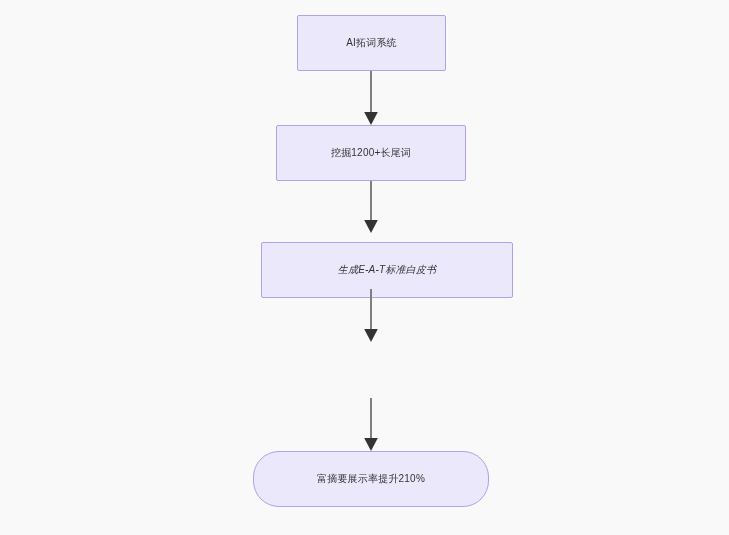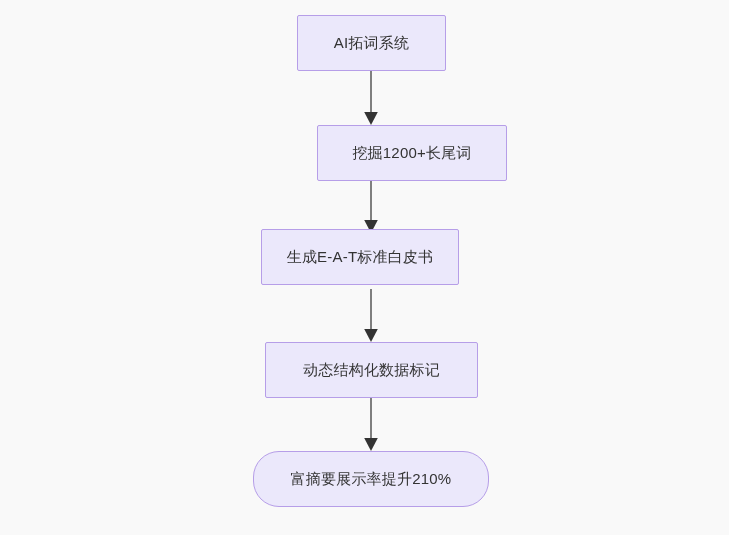--- a/index.html
+++ b/index.html
@@ -25,41 +25,41 @@
     box-sizing: border-box;
     background: #ebe8fb;
     border: 1.5px solid #b69ee8;
     border-radius: 2px;
     display: flex;
     align-items: center;
     justify-content: center;
     height: 56px;
   }
   .node-label {
-    font-size: 15px;
+    font-size: 10px;
     line-height: 1.2;
     color: #333333;
     letter-spacing: 0.2px;
     white-space: nowrap;
     text-align: right;
   }
   .edge {
     position: absolute;
     width: 24px;
     pointer-events: none;
   }
   .edge svg {
     display: block;
     overflow: visible;
   }
 
   
   #node-1 { left: 297px; top: 15px;  width: 149px; }
-  #node-2 { left: 276px; top: 125px; width: 190px; margin-left: 41px; }
-  #node-3 { left: 261px; top: 229px; width: 198px; }
+  #node-2 { left: 276px; top: 125px; width: 190px; }
+  #node-3 { left: 261px; top: 242px; width: 252px; font-style: italic; }
   #node-4 { left: 265px; top: 342px; width: 213px; }
   #node-5 { left: 253px; top: 451px; width: 236px; border-radius: 26px; }
 
   
   #edge-1 { left: 359px; top: 71px;  height: 54px; }
   #edge-2 { left: 359px; top: 181px; height: 52px; }
   #edge-3 { left: 359px; top: 289px; height: 53px; }
   #edge-4 { left: 359px; top: 398px; height: 53px; }
 </style>
 </head>
@@ -93,23 +93,20 @@
     <span class="node-label">生成E-A-T标准白皮书</span>
   </div>
 
   <div class="edge" id="edge-3">
     <svg width="24" height="53" viewBox="0 0 24 53" xmlns="http://www.w3.org/2000/svg" aria-hidden="true">
       <line x1="12" y1="0" x2="12" y2="43" stroke="#7f7f7f" stroke-width="2"></line>
       <polygon points="12,53 5.2,40 18.8,40" fill="#333333"></polygon>
     </svg>
   </div>
 
-  <div class="node" id="node-4">
-    <span class="node-label">动态结构化数据标记</span>
-  </div>
 
   <div class="edge" id="edge-4">
     <svg width="24" height="53" viewBox="0 0 24 53" xmlns="http://www.w3.org/2000/svg" aria-hidden="true">
       <line x1="12" y1="0" x2="12" y2="43" stroke="#7f7f7f" stroke-width="2"></line>
       <polygon points="12,53 5.2,40 18.8,40" fill="#333333"></polygon>
     </svg>
   </div>
 
   <div class="node" id="node-5">
     <span class="node-label">富摘要展示率提升210%</span>

